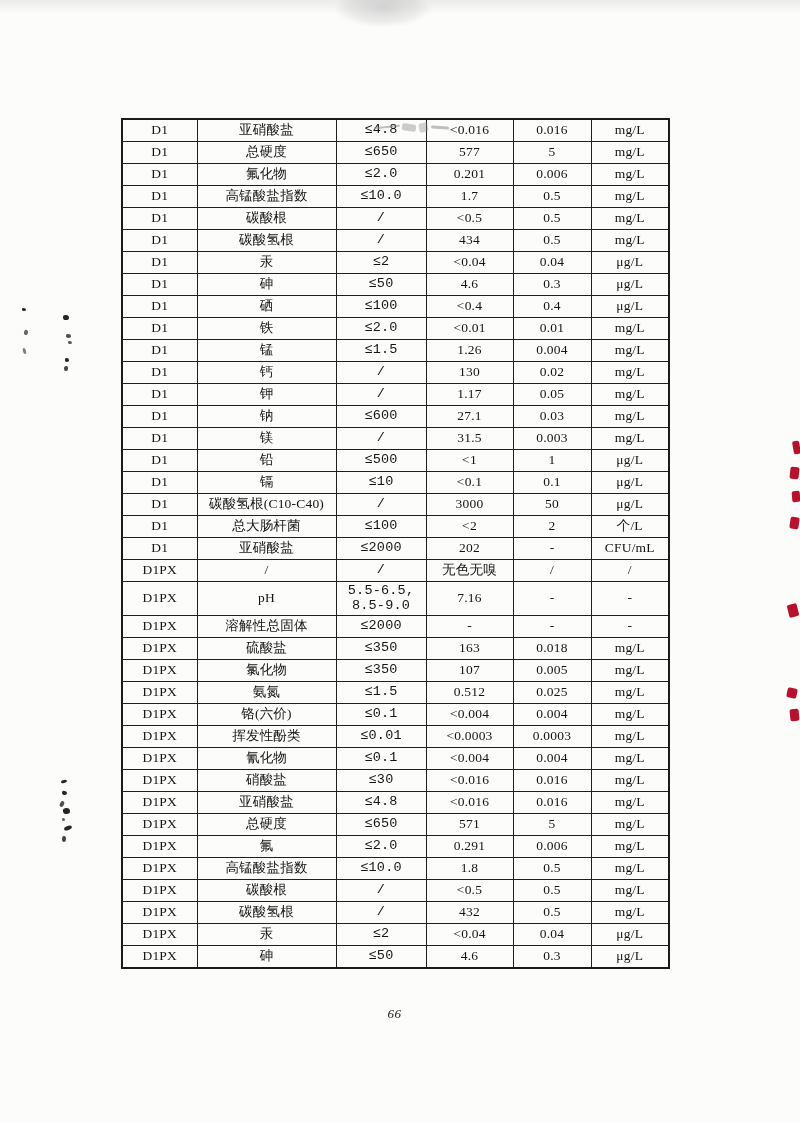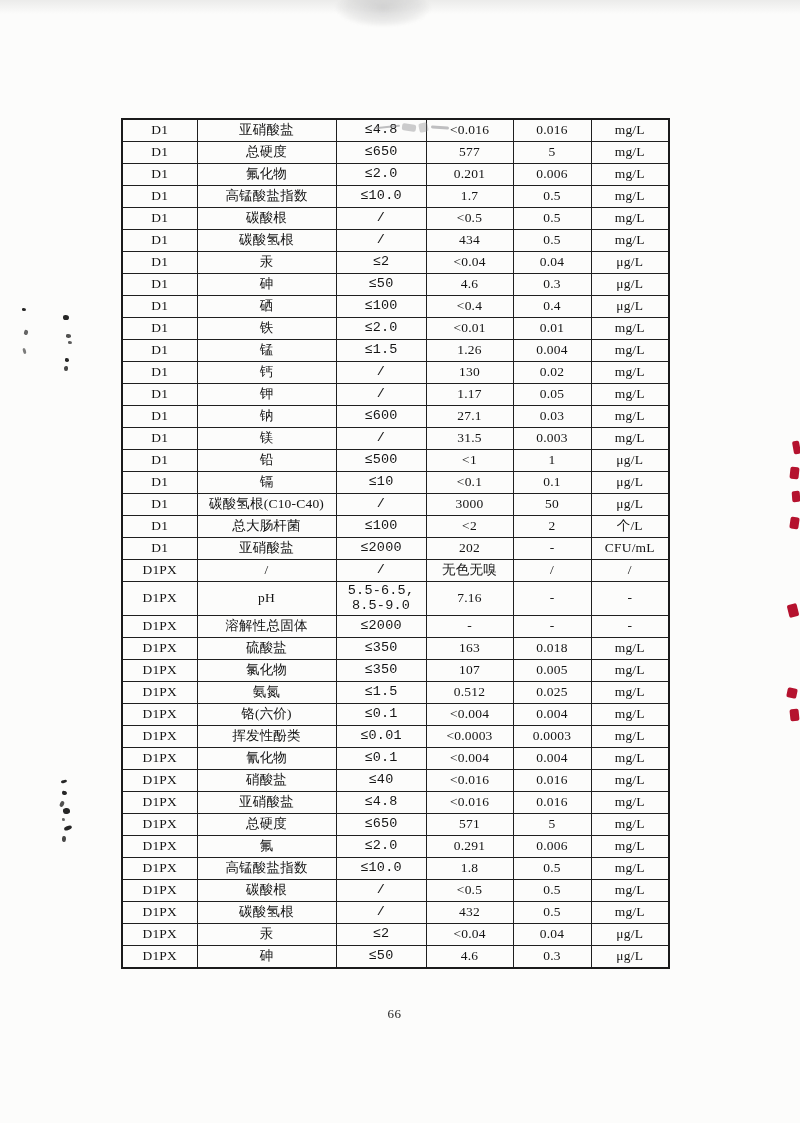--- a/index.html
+++ b/index.html
@@ -90,20 +90,21 @@
   }
   .page-number {
     position: absolute;
     left: 121px;
     top: 1006px;
     width: 547px;
     text-align: center;
     font-size: 13px;
     color: #1d1d1d;
     letter-spacing: 0.5px;
+    font-style: italic;
   }
 </style>
 </head>
 <body>
 
 <div class="page">
 
   <div class="top-noise-band"></div>
   <div class="top-smudge"></div>
 
@@ -346,21 +347,21 @@
           <td>D1PX</td>
           <td>氰化物</td>
           <td class="limit-cell">≤0.1</td>
           <td>&lt;0.004</td>
           <td>0.004</td>
           <td>mg/L</td>
         </tr>
         <tr>
           <td>D1PX</td>
           <td>硝酸盐</td>
-          <td class="limit-cell">≤40</td>
+          <td class="limit-cell">≤30</td>
           <td>&lt;0.016</td>
           <td>0.016</td>
           <td>mg/L</td>
         </tr>
         <tr>
           <td>D1PX</td>
           <td>亚硝酸盐</td>
           <td class="limit-cell">≤4.8</td>
           <td>&lt;0.016</td>
           <td>0.016</td>

